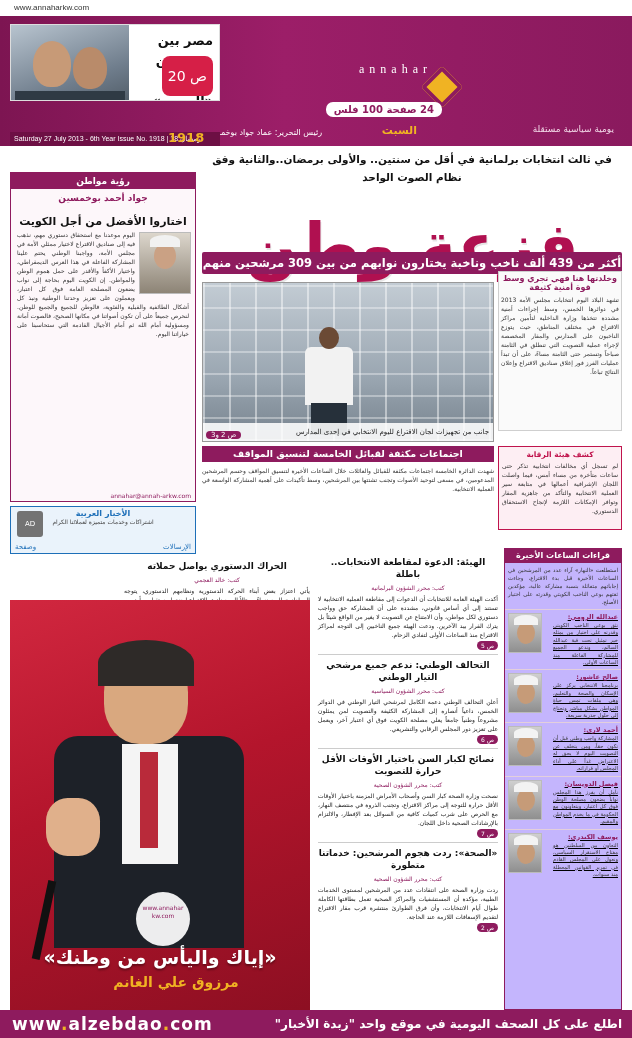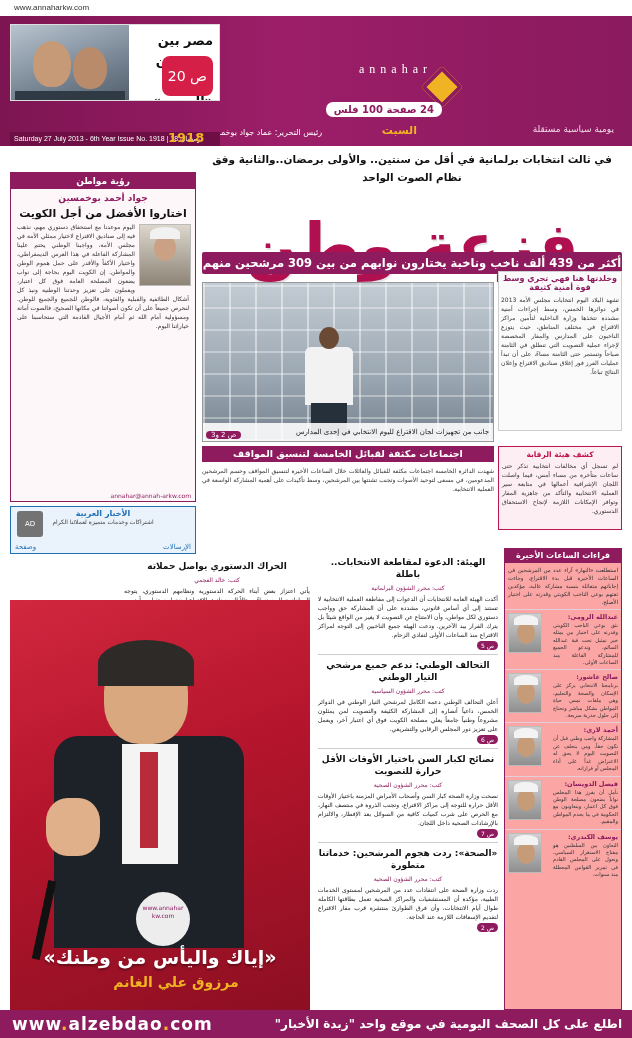--- a/index.html
+++ b/index.html
@@ -188,21 +188,21 @@
   .opinion-head {
     height: 16px; background: #8e1b5e; color: #fff;
     font-size: 9px; font-weight: bold; text-align: center; line-height: 16px;
   }
   .opinion-author {
     font-size: 9px; font-weight: bold; color: #8e1b5e;
     text-align: center; margin-top: 4px;
   }
   .opinion-title {
     font-size: 11px; font-weight: bold; color: #111;
-    text-align: center; margin-top: 4px;
+    text-align: center; margin-top: 12px;
   }
   .opinion-photo {
     float: right; width: 52px; height: 62px; margin: 4px 4px 2px 4px;
     background: linear-gradient(180deg,#dcd6cc,#8d8476);
     border: 1px solid #bbb; position: relative;
   }
   .opinion-photo .h {
     position: absolute; top: 10px; left: 14px; width: 22px; height: 26px;
     border-radius: 50%; background: #caa184;
   }
@@ -346,32 +346,32 @@
     font-size: 6px; padding: 0 4px; border-radius: 6px; margin-top: 2px;
   }
   .hr-thin { border-top: 1px solid #ccc; margin: 4px 0; }
 
   .colA { top: 560px; right: 322px; width: 186px; }
   .colB { top: 556px; right: 134px; width: 180px; }
 
   
   .lastread {
     position: absolute; top: 548px; right: 10px; width: 118px; height: 462px;
-    border: 1px solid #8e1b5e; background: #fca5a5;
+    border: 1px solid #8e1b5e; background: #c4b5fd;
   }
   .lastread-head {
     height: 14px; background: #8e1b5e; color: #fff;
     font-size: 8px; font-weight: bold; text-align: center; line-height: 14px;
   }
   .lastread-intro {
     font-size: 5.5px; line-height: 8px; color: #333; padding: 3px; text-align: justify;
   }
   .lr-item {
     display: flex; flex-direction: row-reverse;
-    gap: 11px; padding: 3px; border-top: 1px solid #e3cfdc;
+    gap: 11px; padding: 3px; border-top: 1px solid #e3cfdc; text-decoration: underline;
   }
   .lr-photo {
     width: 34px; height: 40px; flex: 0 0 34px;
     background: linear-gradient(180deg,#cfcfcf,#8f8f8f);
     position: relative; border: 1px solid #bbb;
   }
   .lr-photo .hd {
     position: absolute; top: 8px; left: 8px; width: 18px; height: 22px;
     border-radius: 50%; background: #c69b78;
   }

